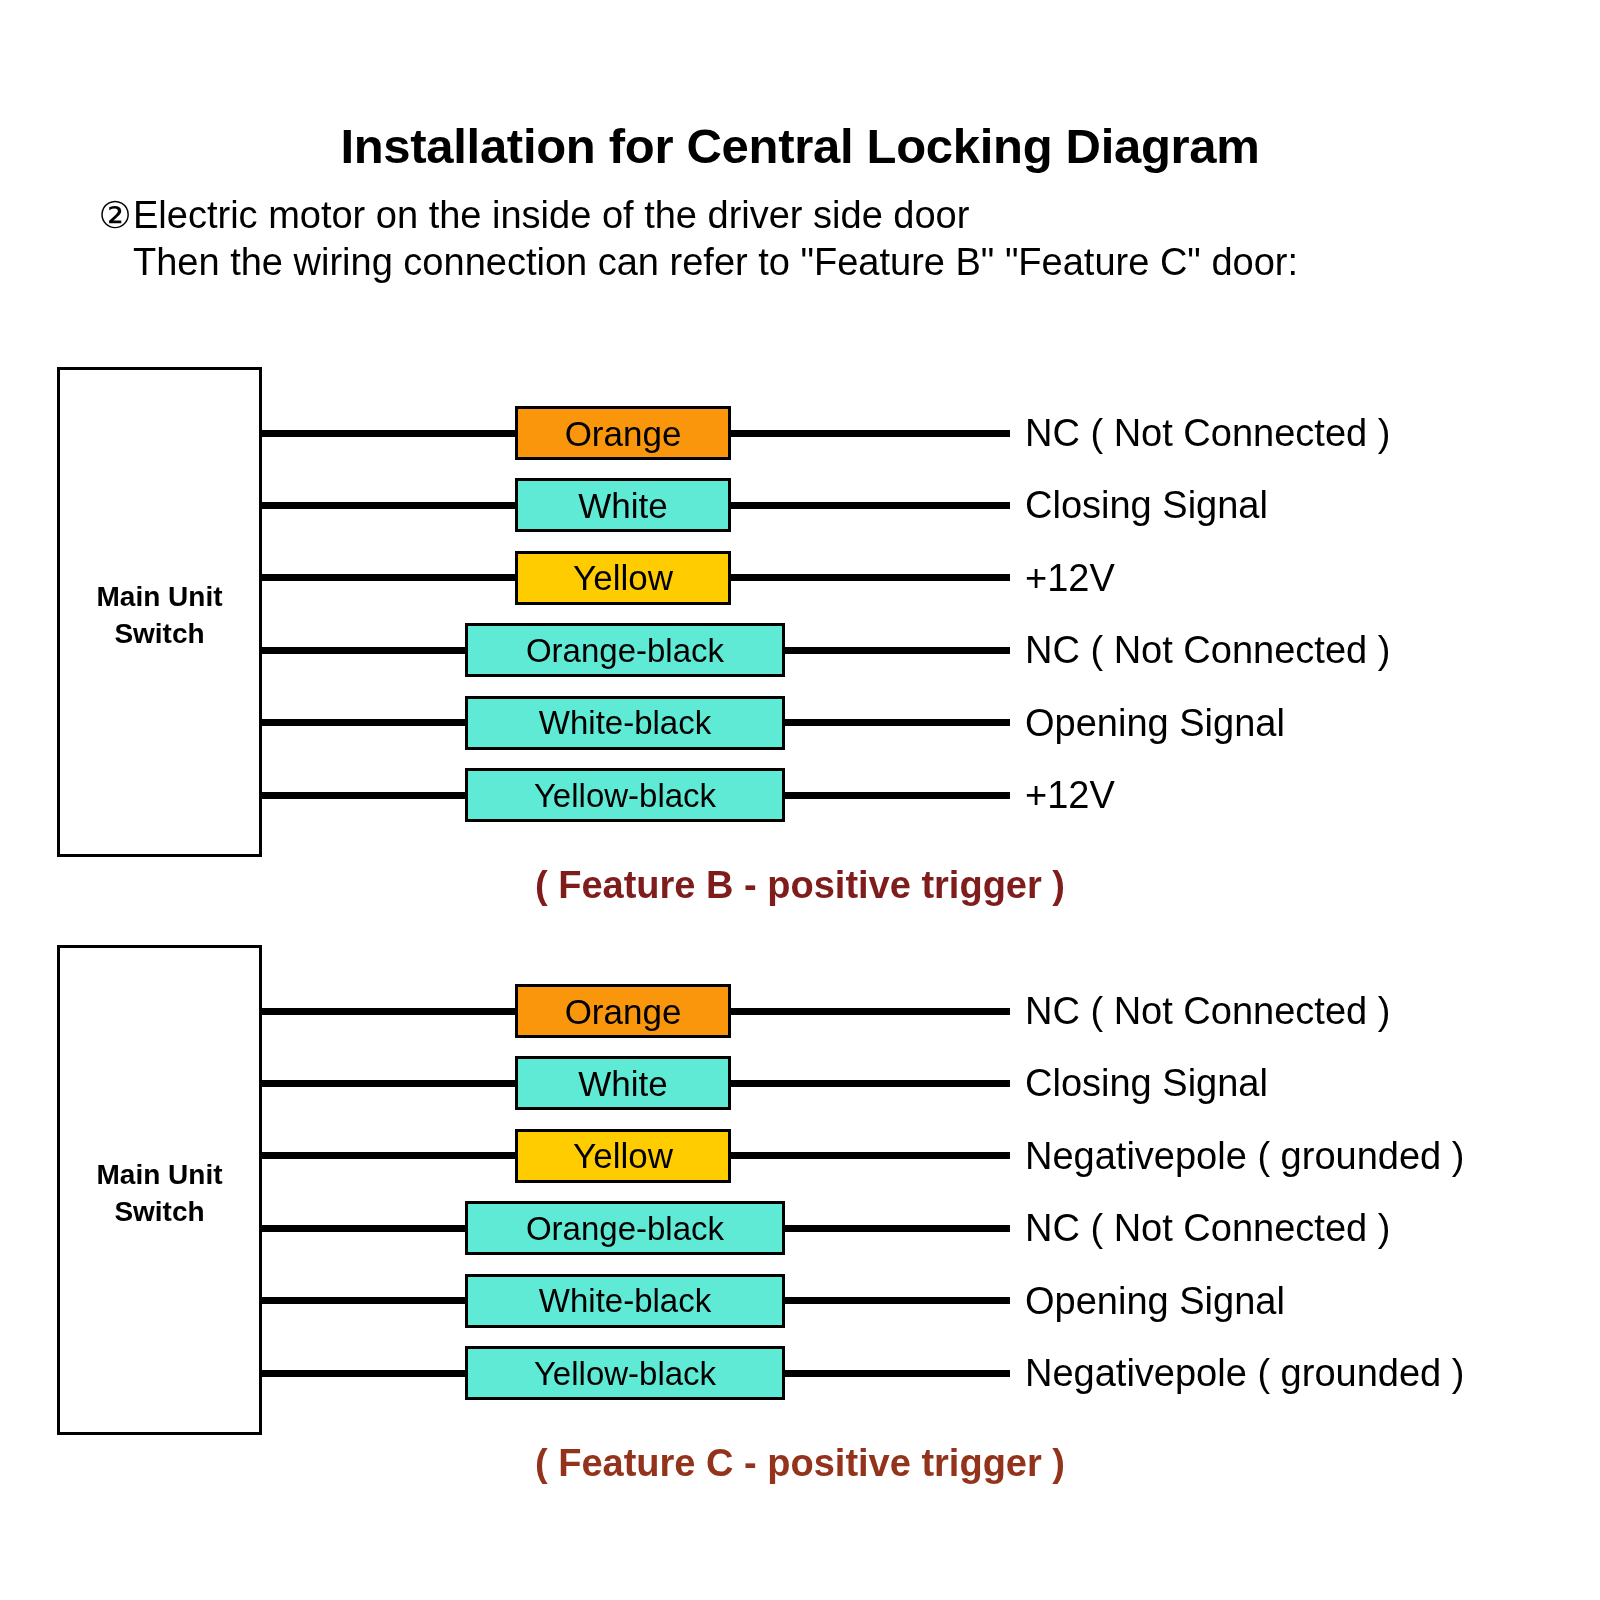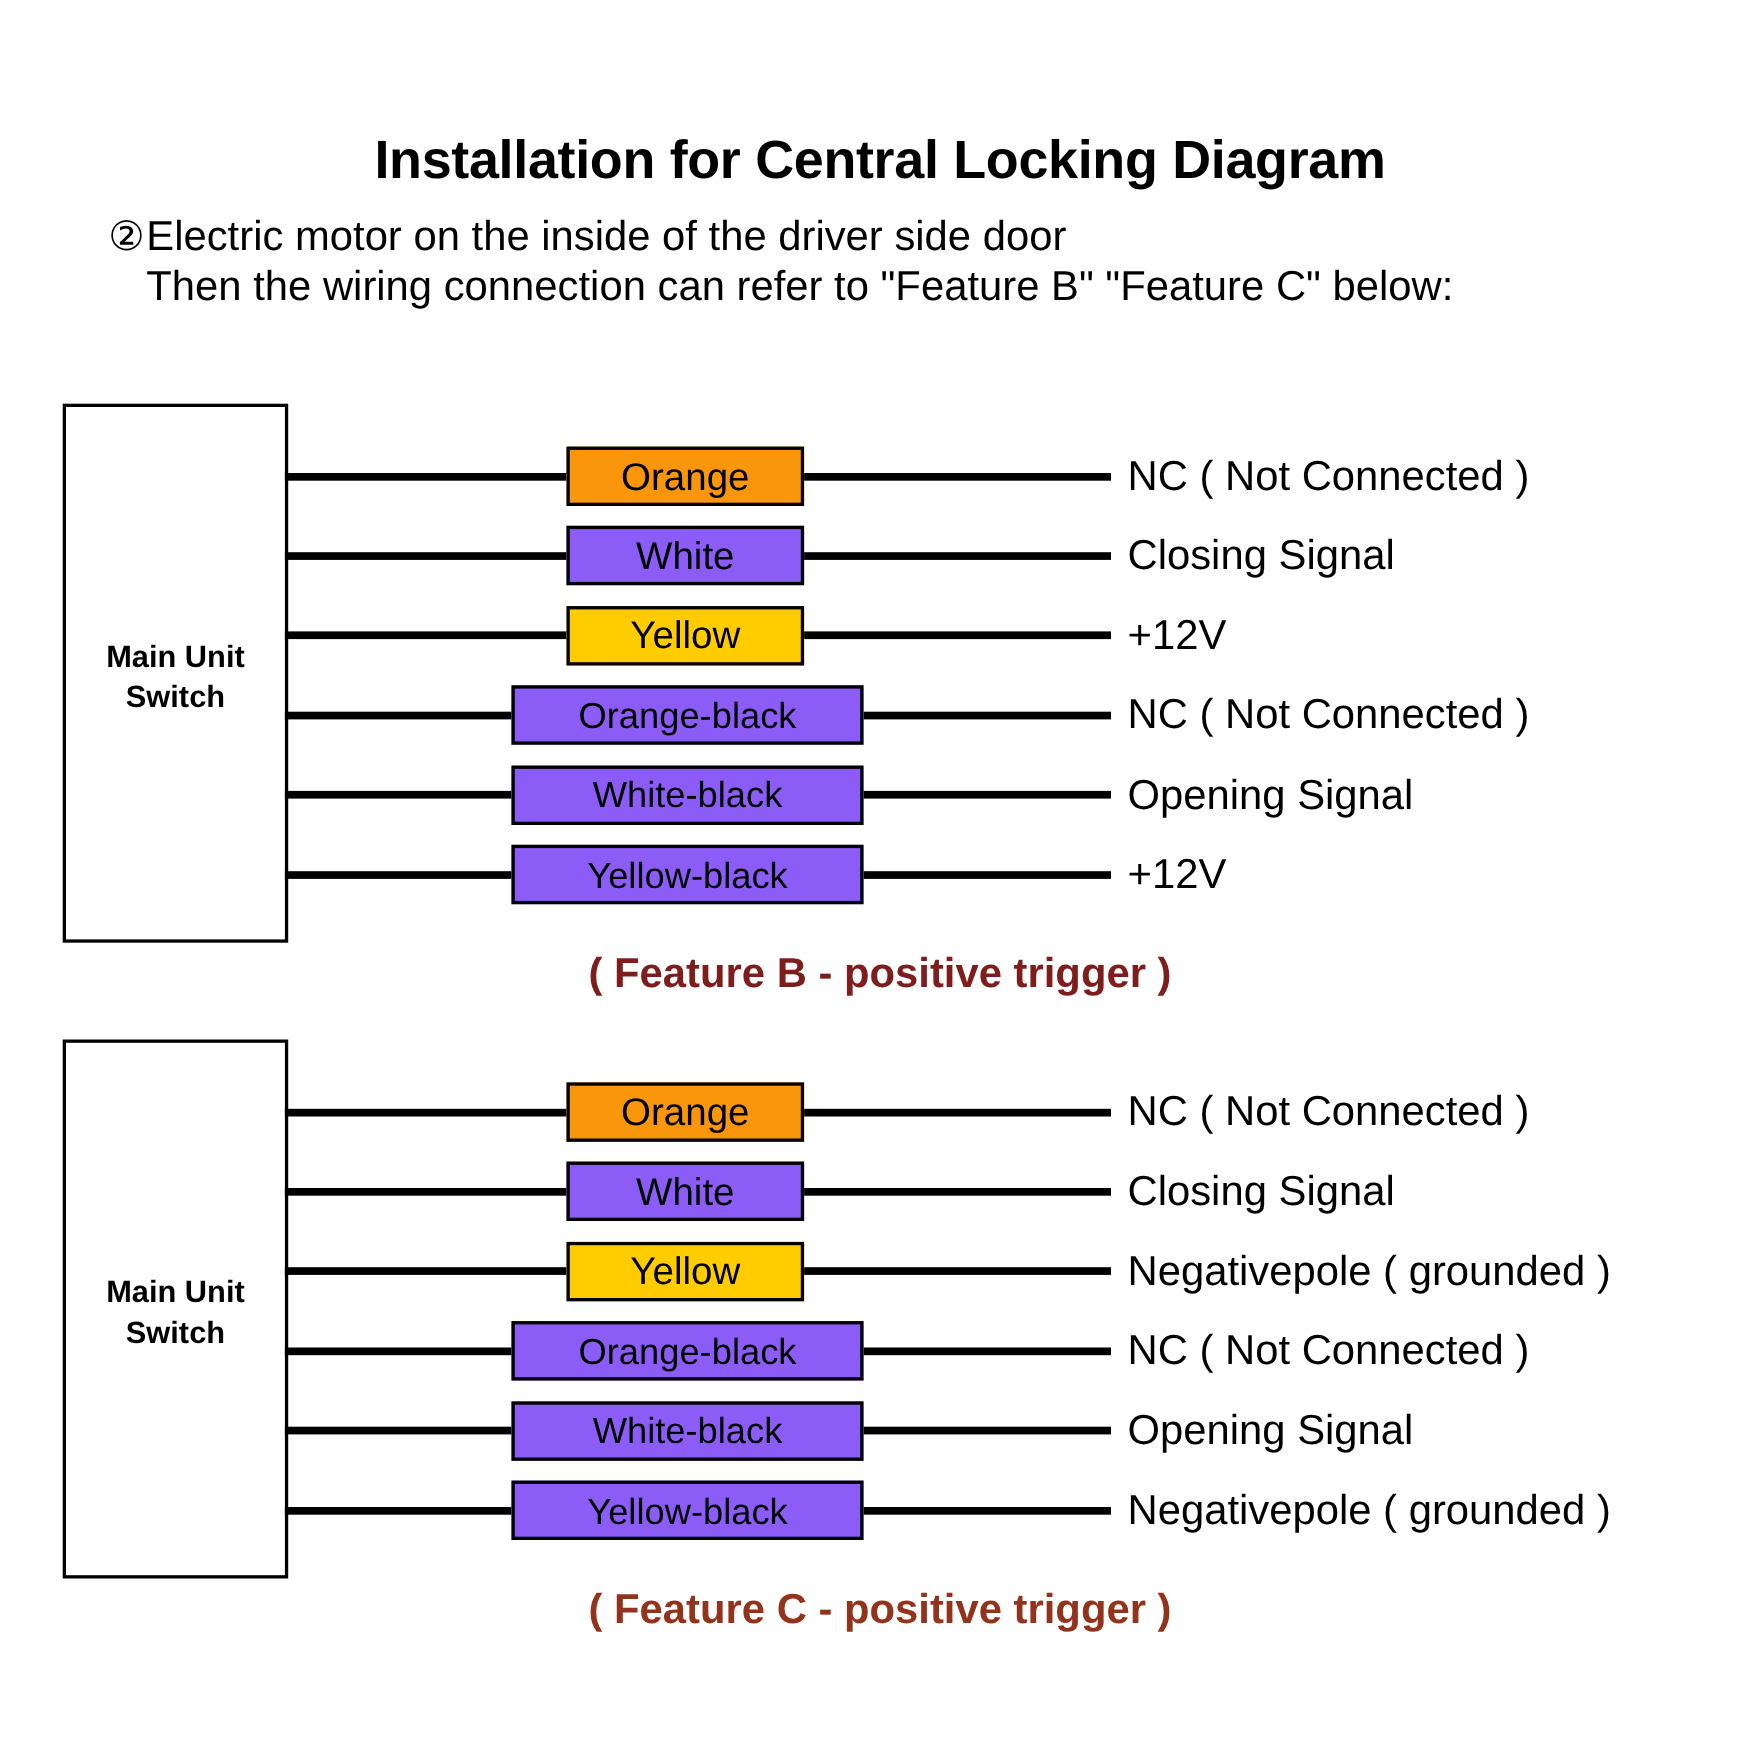--- a/index.html
+++ b/index.html
@@ -76,21 +76,21 @@
   .wire {
     position: absolute;
     height: 7px;
     background: #000000;
   }
 
   .chip {
     position: absolute;
     box-sizing: border-box;
     border: 3px solid #000000;
-    background: #8b5cf6;
+    background: #5eead4;
     display: flex;
     align-items: center;
     justify-content: center;
     font-size: 35px;
     line-height: 1;
     white-space: nowrap;
   }
   .chip.orange { background: #F9960B; }
   .chip.yellow { background: #FFCC00; }
   .chip.wide   { font-size: 33px; }
@@ -118,21 +118,21 @@
 
 <div id="page">
 
   <div class="title">Installation for Central Locking Diagram</div>
 
   <div class="intro">
     <div class="intro-line">
       <span class="circled">②</span><span>Electric motor on the inside of the driver side door</span>
     </div>
     <div class="intro-line">
-      <span class="circled"></span><span>Then the wiring connection can refer to "Feature B" "Feature C" below:</span>
+      <span class="circled"></span><span>Then the wiring connection can refer to "Feature B" "Feature C" door:</span>
     </div>
   </div>
 
   <div id="sections-host">
       <div class="section" style="top: 0px;">
         <div class="unit-box" style="left: 57px; top: 367px; width: 205px; height: 490px;">
           <div class="unit-label" style="top: 208px;">Main Unit</div>
           <div class="unit-label" style="top: 245px;">Switch</div>
         </div>
         <div class="wire" style="left: 259px; top: 429.5px; width: 256px;"></div>

